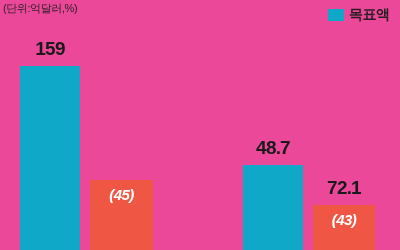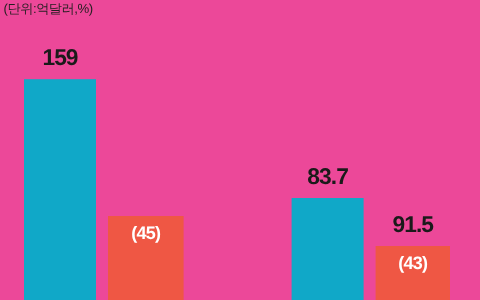--- a/index.html
+++ b/index.html
@@ -81,41 +81,46 @@
     white-space: nowrap;
   }
   .bar-inner-value {
     position: absolute;
     font-size: 15px;
     font-weight: bold;
     color: #ffffff;
     letter-spacing: -0.6px;
     text-align: center;
     white-space: nowrap;
+    font-style: italic;
   }
 </style>
 </head>
 <body>
 
 <div id="chart-root">
 
   <div class="unit-caption">(단위:억달러,%)</div>
 
   <div class="legend">
+    <div class="legend-row">
+      <span class="legend-swatch" style="background:#10a8c8;"></span>
+      <span class="legend-label">목표액</span>
+    </div>
   </div>
 
   <div class="plot">
 
     <div class="bar" style="left:20px; width:60px; height:184px; background:#10a8c8;"></div>
     <div class="bar-value" style="left:20px; width:60px; top:38px;">159</div>
 
     <div class="bar" style="left:90px; width:63px; height:70px; background:#ef5744;"></div>
     <div class="bar-inner-value" style="left:90px; width:63px; top:186px;">(45)</div>
 
     <div class="bar" style="left:243px; width:60px; height:85px; background:#10a8c8;"></div>
-    <div class="bar-value" style="left:243px; width:60px; top:137px;">83.7</div>
+    <div class="bar-value" style="left:243px; width:60px; top:137px;">48.7</div>
 
     <div class="bar" style="left:313px; width:62px; height:45px; background:#ef5744;"></div>
-    <div class="bar-value" style="left:313px; width:62px; top:177px;">91.5</div>
+    <div class="bar-value" style="left:313px; width:62px; top:177px;">72.1</div>
     <div class="bar-inner-value" style="left:313px; width:62px; top:211px;">(43)</div>
 
   </div>
 </div>
 
 </body></html>

